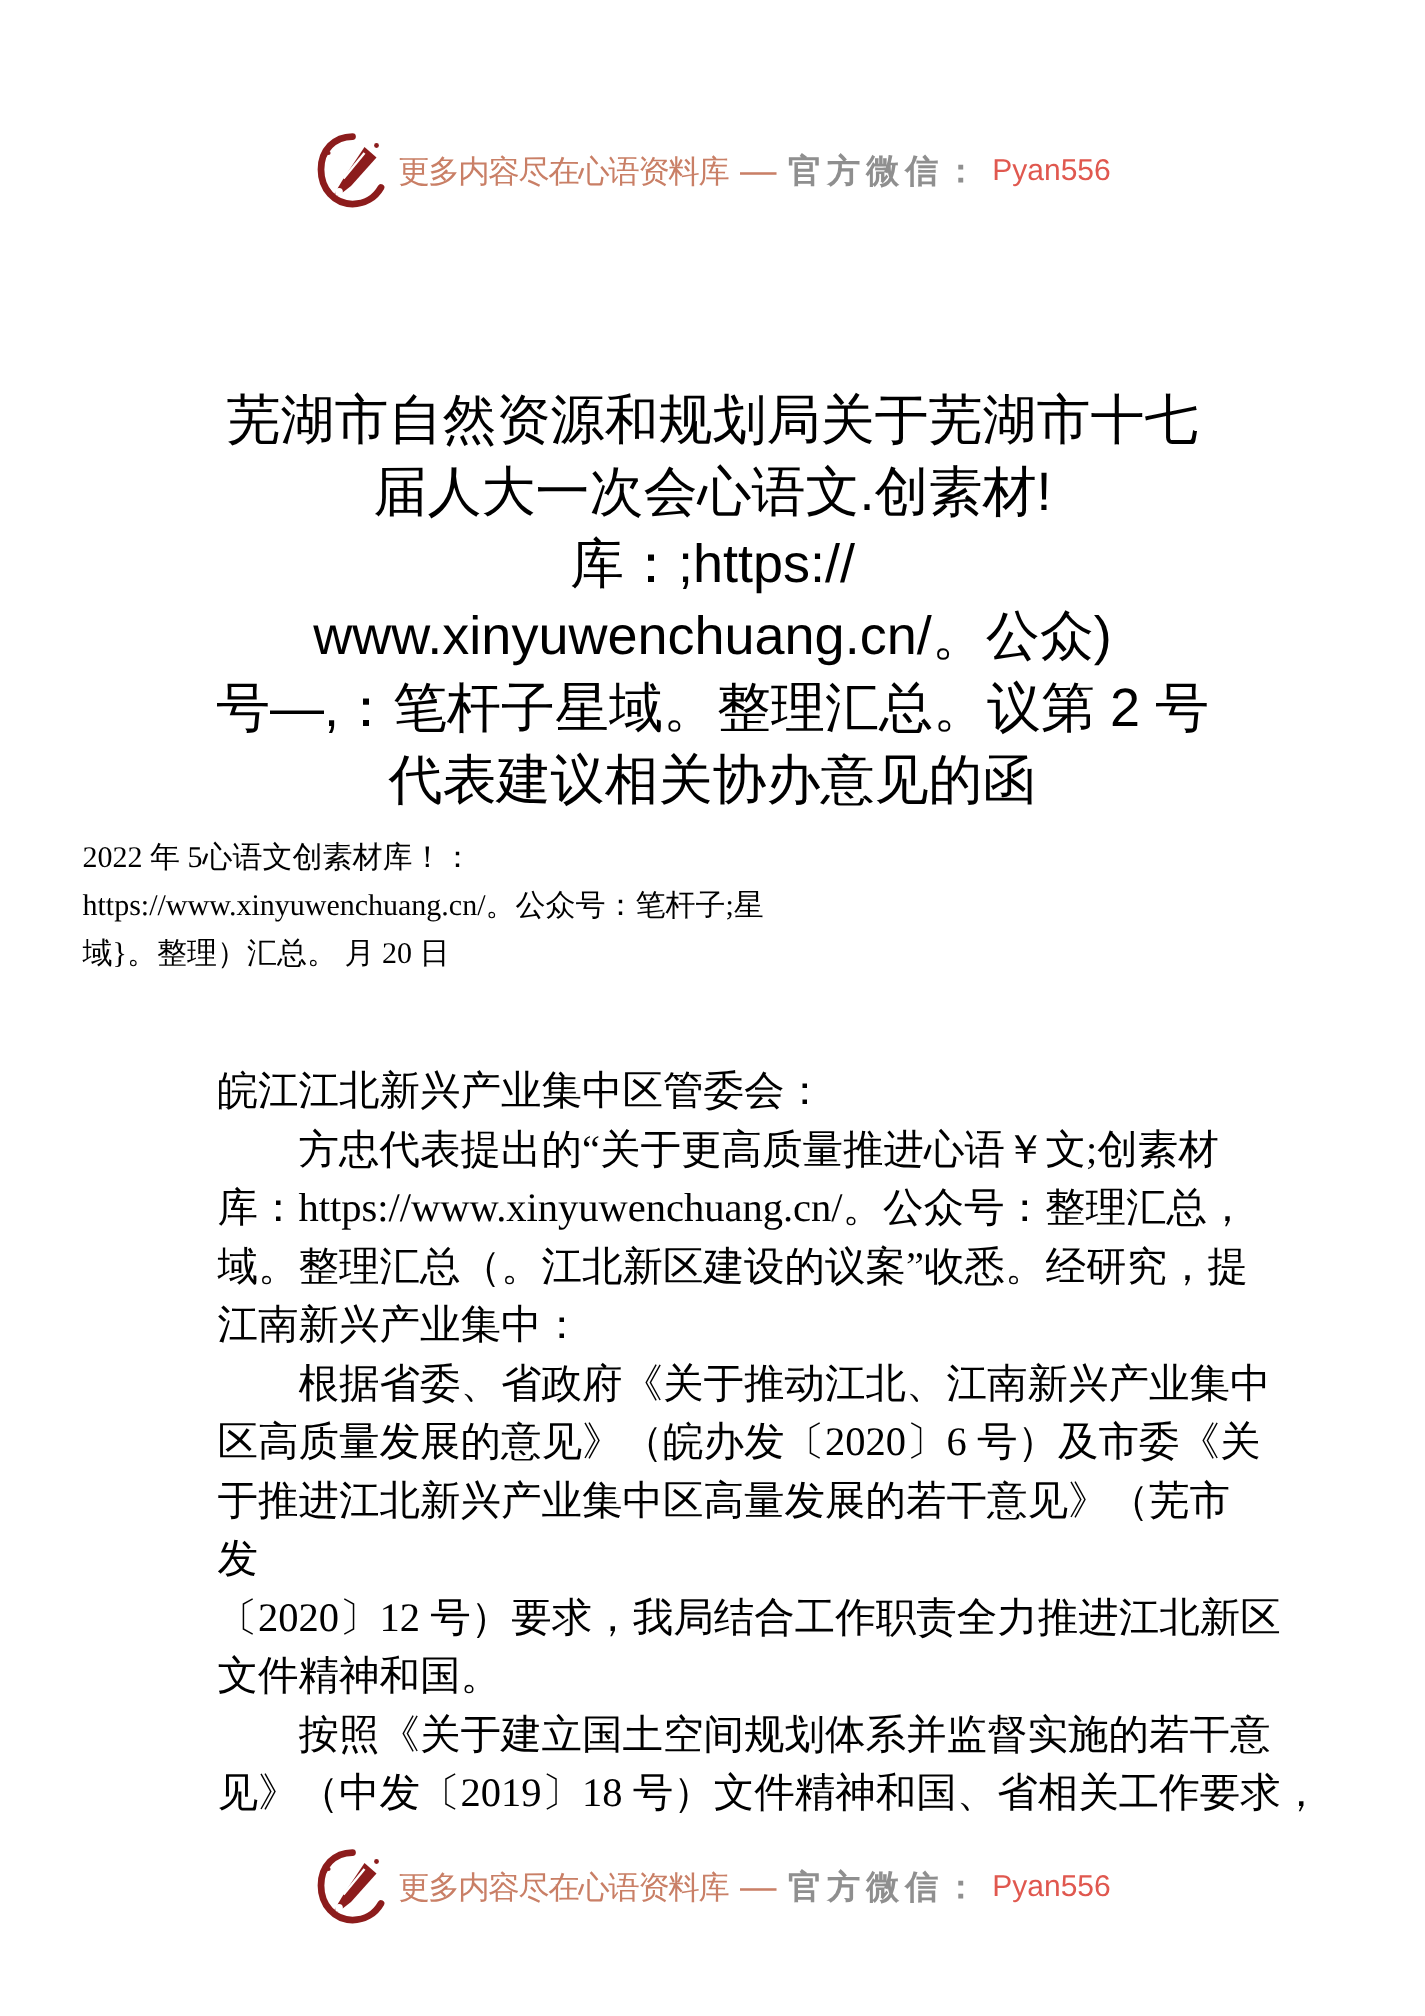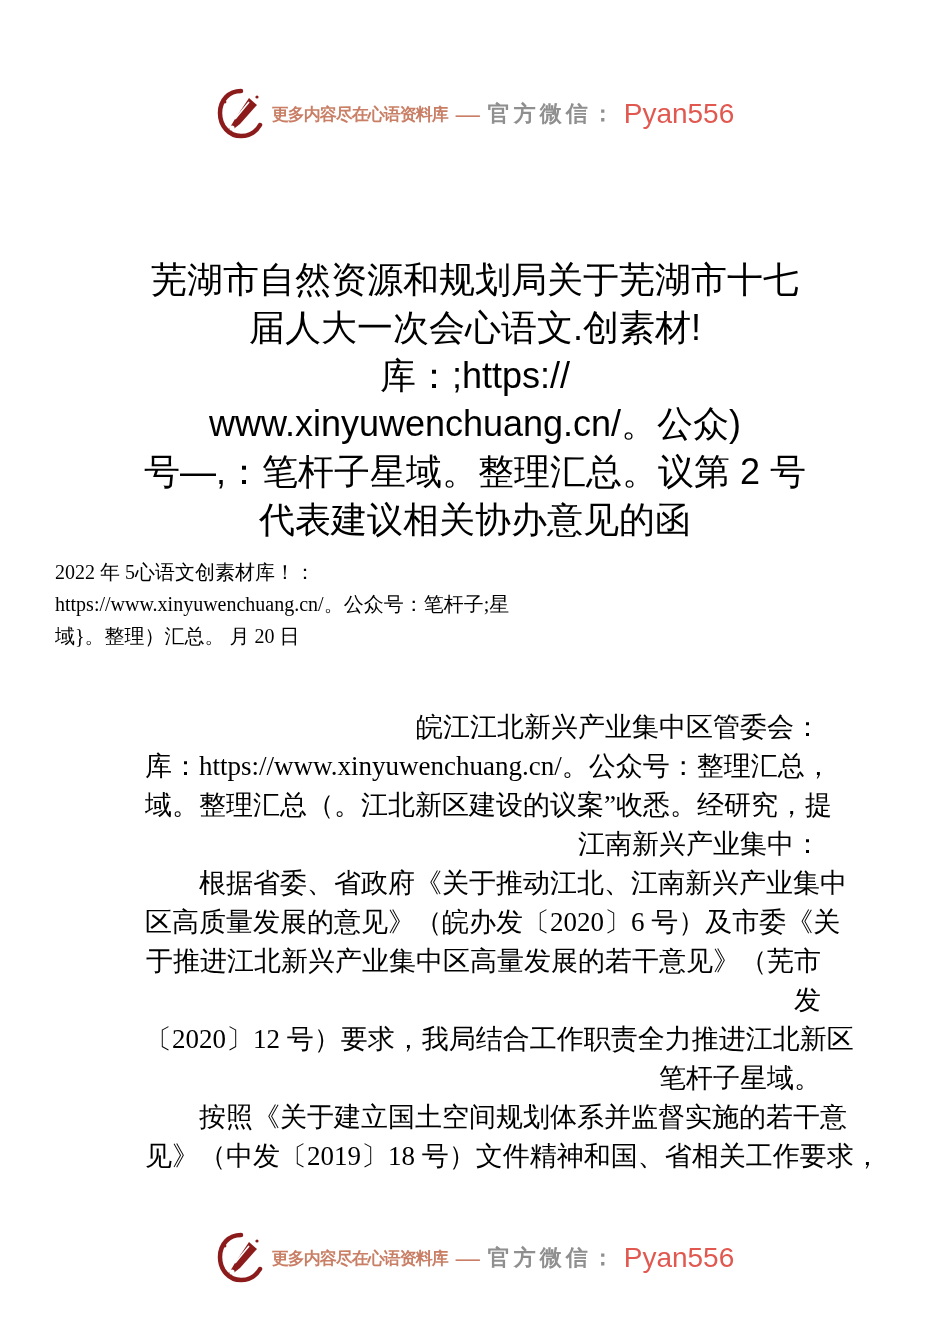--- a/index.html
+++ b/index.html
@@ -15,33 +15,33 @@
   
   .wm-row {
     position: absolute; left: 0; right: 0;
     display: flex; align-items: center; justify-content: center;
     gap: 6px; white-space: nowrap;
   }
   .wm-top    { top: 88px; }
   .wm-bottom { top: 1232px; }
   .wm-logo { width: 50px; height: 52px; flex: 0 0 auto; }
   .wm-brand {
-    font-size: 17px; font-weight: 700;
+    font-size: 21px; font-weight: 400;
     color: var(--brand, #c97f66);
     letter-spacing: -1px;
   }
   .wm-dash { font-size: 24px; font-weight: 700; color: var(--brand, #c97f66); margin: 0 2px; }
   .wm-channel {
     font-size: 22px; font-weight: 600;
     color: var(--channel, #8f8f8f);
     letter-spacing: 4px;
   }
   .wm-account {
     font-family: "Liberation Sans", "DejaVu Sans", sans-serif;
-    font-size: 28px; color: var(--account, #e05a52);
+    font-size: 20px; color: var(--account, #e05a52);
   }
 
   
   .doc-title {
     position: absolute; top: 256px; left: 55px; right: 55px;
     text-align: center;
     font-family: "Liberation Sans", "DejaVu Sans", sans-serif;
     font-weight: 400;
     font-size: 36px; line-height: 48px;
     color: var(--text, #000);
@@ -55,21 +55,21 @@
     font-size: 20px; line-height: 32px;
     color: var(--text, #000);
   }
   .dateline .line { white-space: nowrap; }
 
   
   .body-text {
     position: absolute; top: 708px; left: 145px; width: 676px;
     font-size: 27px; line-height: 39px;
     color: var(--text, #000);
-    text-align: right;
+    text-align: left;
   }
   .body-text .line { white-space: nowrap; }
 </style>
 </head>
 <body>
 
 <div class="page">
 
   <div class="wm-row wm-top">
     <svg class="wm-logo" viewBox="0 0 50 52" aria-hidden="true">
@@ -100,29 +100,30 @@
   <div class="dateline">
 
   <div class="line">2022 年 5心语文创素材库！：</div>
       <div class="line">https://www.xinyuwenchuang.cn/。公众号：笔杆子;星</div>
       <div class="line">域}。整理）汇总。 月 20 日</div>
     </div>
 
   <div class="body-text">
 
   <div class="line">皖江江北新兴产业集中区管委会：</div>
+      <div class="line">　　方忠代表提出的“关于更高质量推进心语￥文;创素材</div>
       <div class="line">库：https://www.xinyuwenchuang.cn/。公众号：整理汇总，</div>
       <div class="line">域。整理汇总（。江北新区建设的议案”收悉。经研究，提</div>
       <div class="line">江南新兴产业集中：</div>
       <div class="line">　　根据省委、省政府《关于推动江北、江南新兴产业集中</div>
       <div class="line">区高质量发展的意见》（皖办发〔2020〕6 号）及市委《关</div>
       <div class="line">于推进江北新兴产业集中区高量发展的若干意见》（芜市</div>
       <div class="line">发</div>
       <div class="line">〔2020〕12 号）要求，我局结合工作职责全力推进江北新区</div>
-      <div class="line">笔杆子星域。</div>
+      <div class="line">文件精神和国。</div>
       <div class="line">　　按照《关于建立国土空间规划体系并监督实施的若干意</div>
       <div class="line">见》（中发〔2019〕18 号）文件精神和国、省相关工作要求，</div>
     </div>
 
   <div class="wm-row wm-bottom">
     <svg class="wm-logo" viewBox="0 0 50 52" aria-hidden="true">
       <path d="M25 3 C13 3 4 12 4 25 C4 38 13 48 25 48 C33 48 40 44 44 37" fill="none" stroke="#8c1c1c" stroke-width="4.5" stroke-linecap="round"></path>
       <path d="M33 10 L41 17 L24 36 L15 43 L13 41 L19 31 Z" fill="#8c1c1c"></path>
       <path d="M19 31 L33 14" stroke="#ffffff" stroke-width="1.6" fill="none"></path>
       <circle cx="16" cy="40" r="2.6" fill="#ffffff"></circle>

